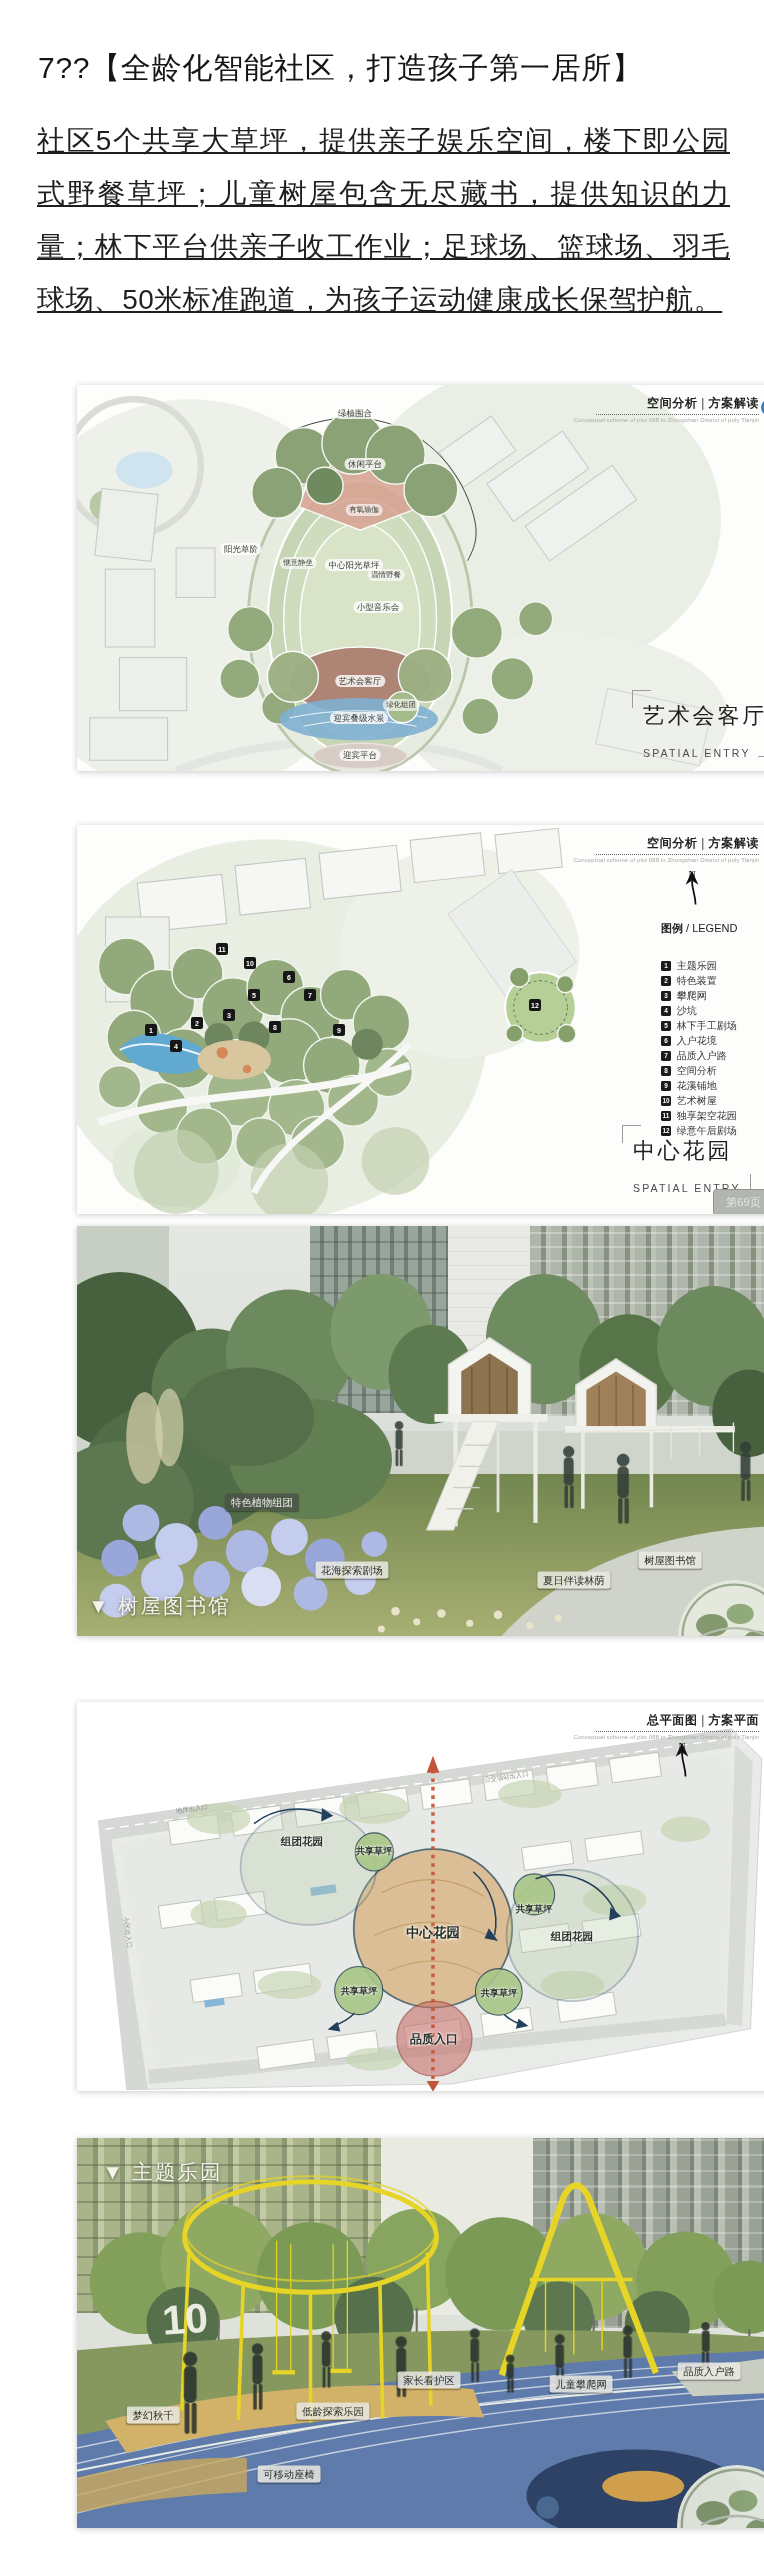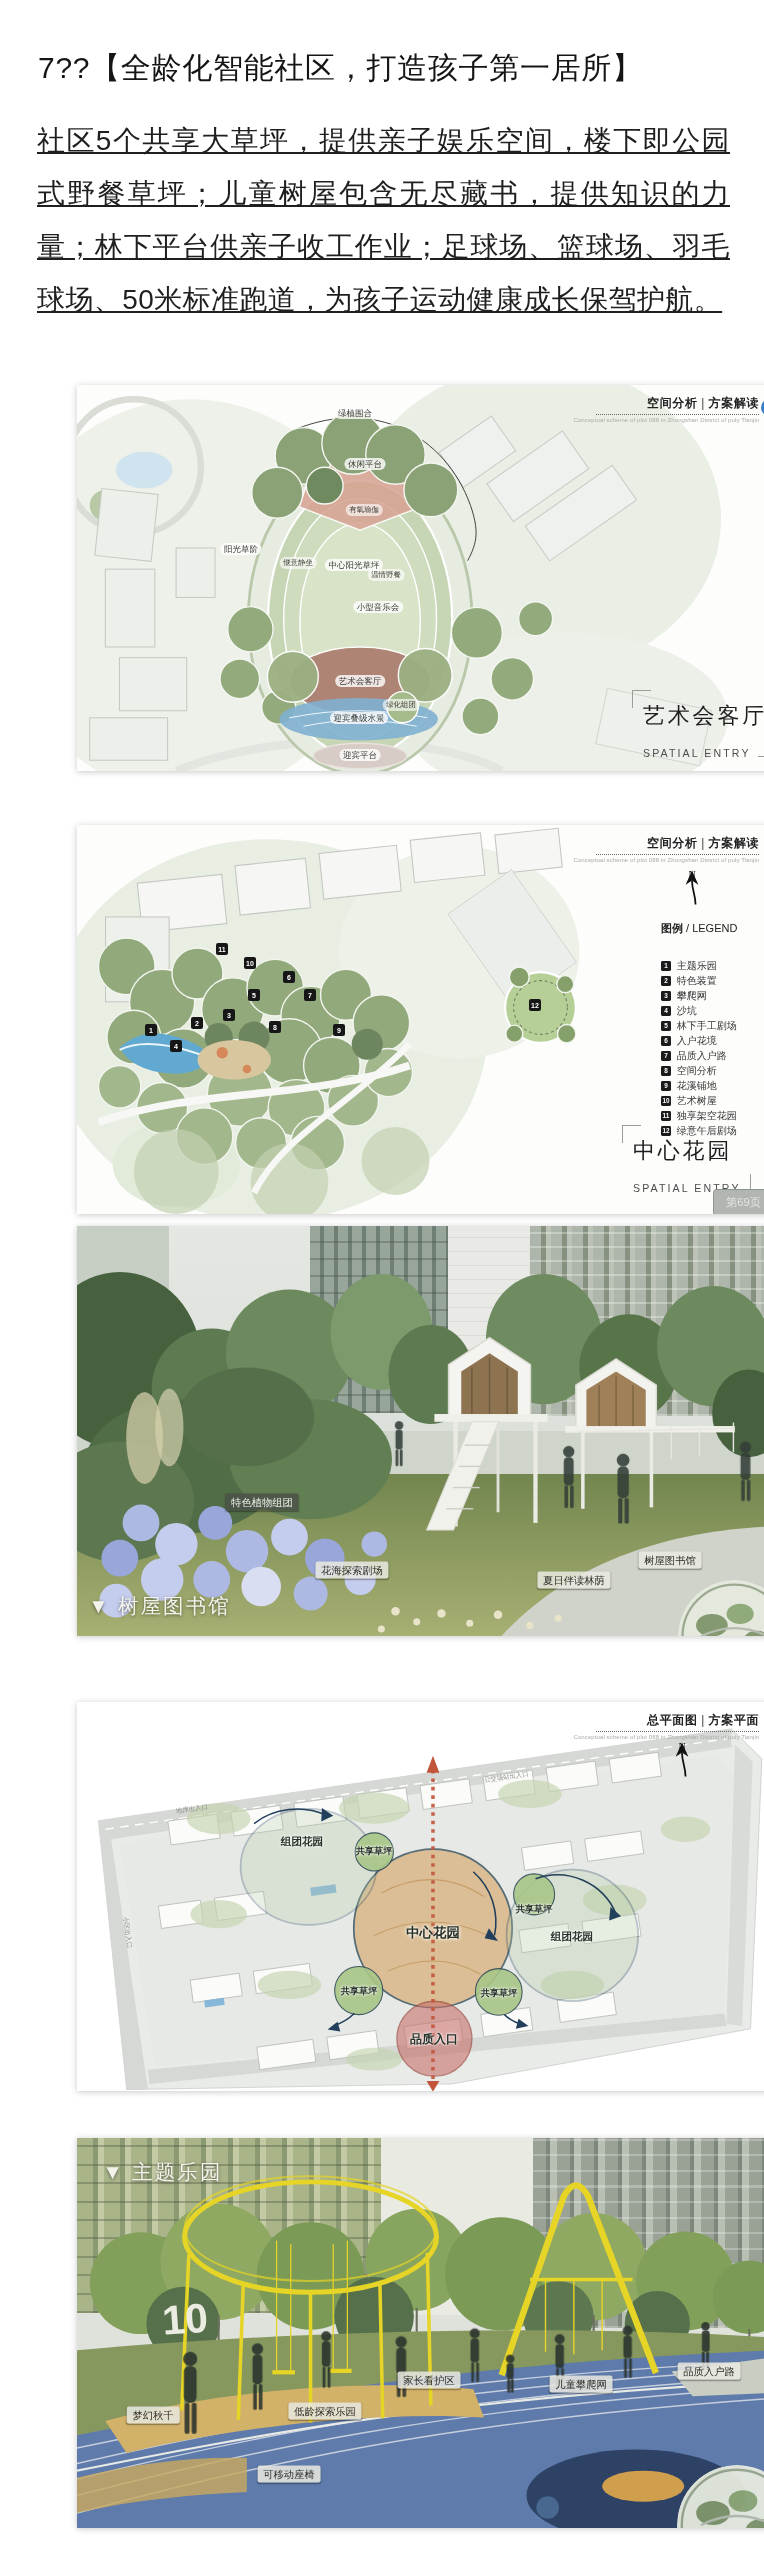--- a/index.html
+++ b/index.html
@@ -702,21 +702,21 @@
           <rect x="-5" y="-44" width="11" height="30" rx="4"></rect>
           <rect x="-5" y="-14" width="4" height="26" rx="2"></rect>
           <rect x="1" y="-14" width="4" height="26" rx="2"></rect>
         </g>
     </g>
     <text x="122" y="278" font-size="58" font-weight="bold" fill="#f2f2ea" opacity=".95" transform="rotate(-4 122 278)">10</text>
   </svg>
 
   <div class="photo-caption" style="left:25.5px;top:20px">▼ 主题乐园</div>
   <div class="photo-tag" style="left:76px;top:277px">梦幻秋千</div>
-  <div class="photo-tag" style="left:248px;top:273px">低龄探索乐园</div>
+  <div class="photo-tag" style="left:256px;top:273px">低龄探索乐园</div>
   <div class="photo-tag" style="left:352px;top:242px">家长看护区</div>
   <div class="photo-tag" style="left:504px;top:246px">儿童攀爬网</div>
   <div class="photo-tag" style="left:632px;top:233px">品质入户路</div>
   <div class="photo-tag" style="left:212px;top:336px">可移动座椅</div>
 
   <div class="watermark" style="left:600px;top:327px;width:120px;height:120px">
     <svg width="120" height="120" viewBox="0 0 100 100">
       <circle cx="50" cy="50" r="50" fill="#e6eadf"></circle>
       <circle cx="50" cy="50" r="46" fill="none" stroke="#9aa78f" stroke-width="2"></circle>
       <ellipse cx="30" cy="40" rx="14" ry="10" fill="#80966c"></ellipse>

